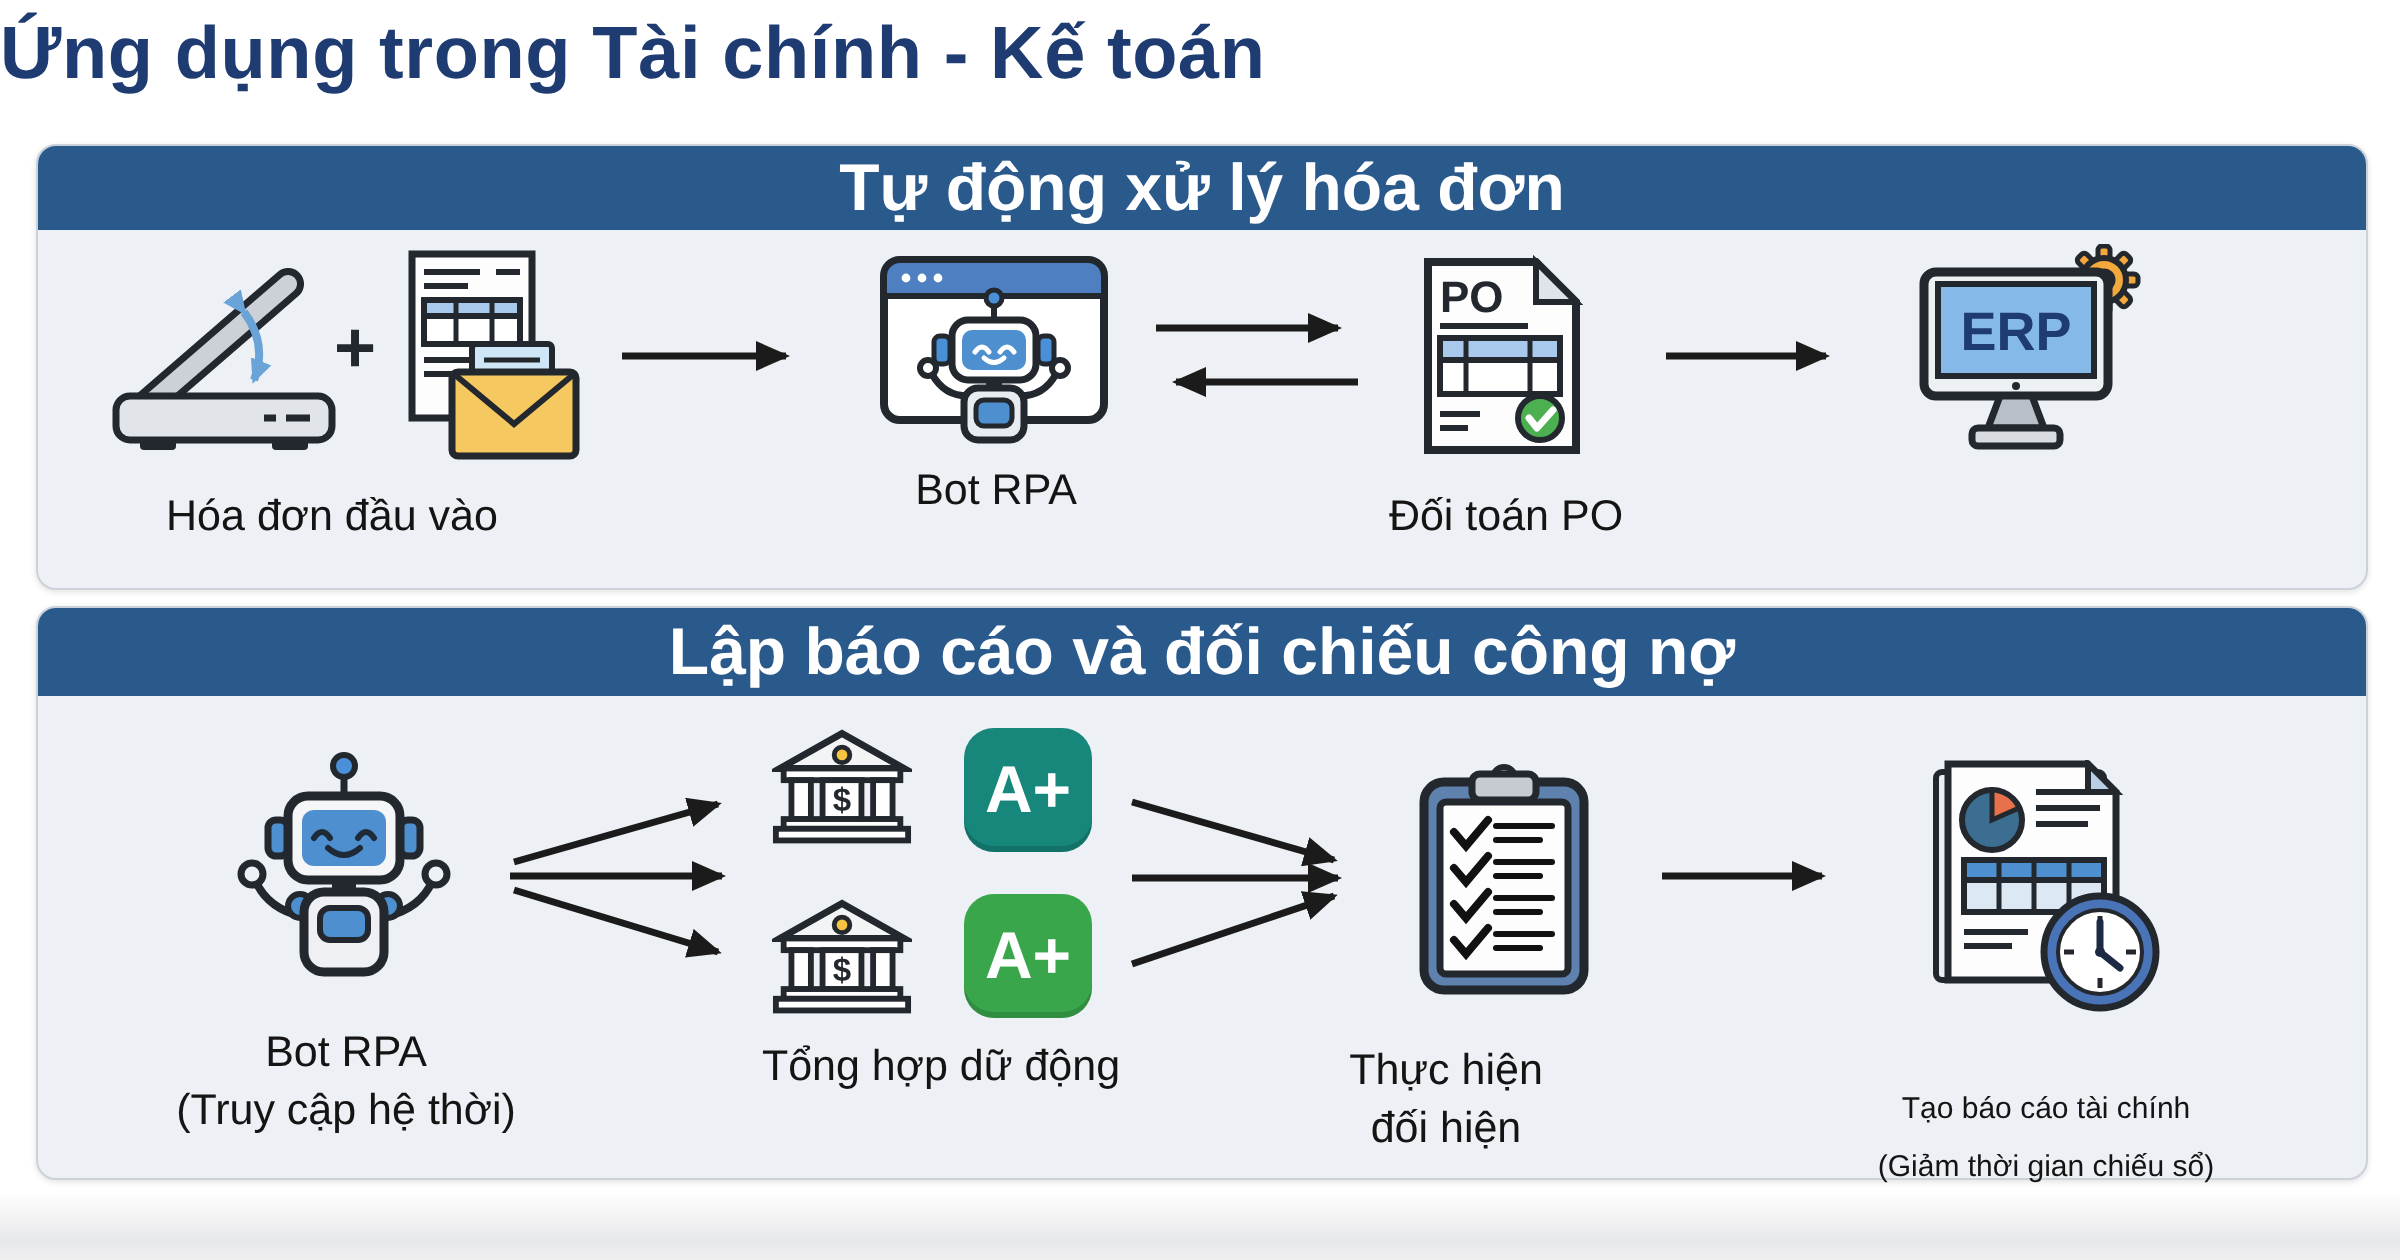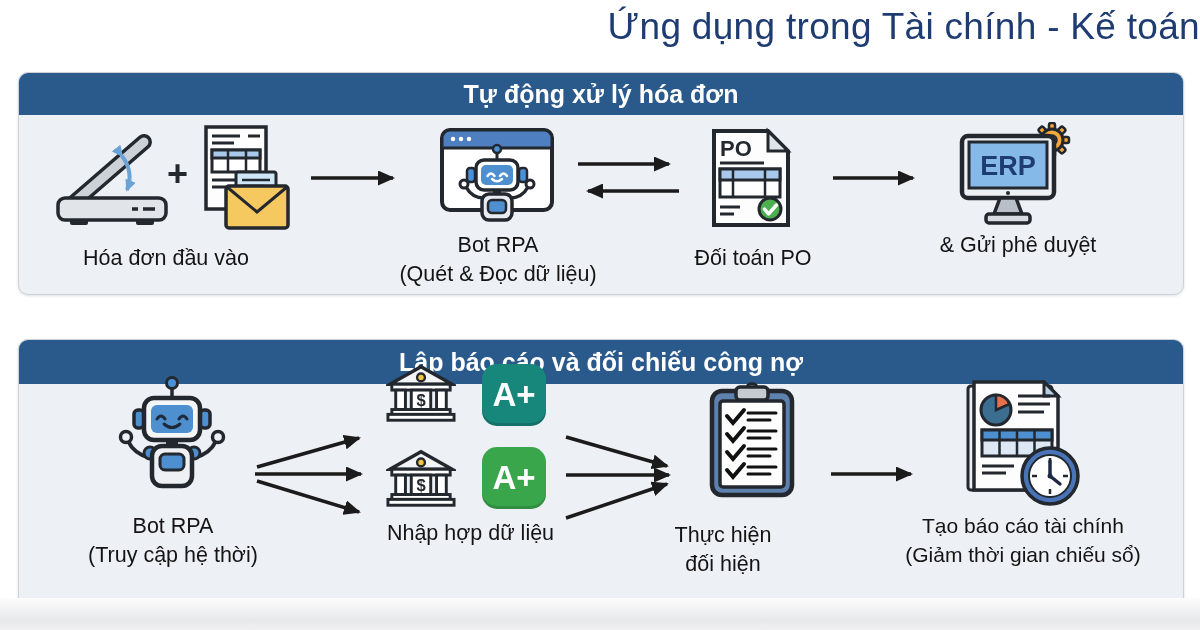--- a/index.html
+++ b/index.html
@@ -4,35 +4,35 @@
 <style>
   html,body{margin:0;padding:0;}
   body{
     width:1200px;height:630px;position:relative;overflow:hidden;
     background:#ffffff;
     font-family:"Liberation Sans",sans-serif;
     color:#111;
   }
   .abs{position:absolute;}
   .title{
-    top:6px;left:0;width:1200px;text-align:right;
-    font-size:37px;font-weight:normal;color:#1e3c72;letter-spacing:.3px;
+    top:6px;left:0;width:1200px;text-align:left;
+    font-size:37px;font-weight:bold;color:#1e3c72;letter-spacing:.3px;
   }
   .panel{
     left:18px;width:1164px;background:#edf0f4;
     border:1px solid #ccd2da;border-radius:10px;
     box-shadow:0 1px 3px rgba(0,0,0,.12);
   }
   #panel1{top:72px;height:221px;}
-  #panel2{top:303px;height:285px;margin-top:36px;}
+  #panel2{top:303px;height:285px;}
   .panel-header{
     position:absolute;top:0;left:0;right:0;height:42px;
     background:#2a598c;border-radius:9px 9px 0 0;
     display:flex;align-items:center;justify-content:center;
-    color:#fff;font-size:25px;font-weight:bold;
+    color:#fff;font-size:33px;font-weight:bold;
   }
   #panel2 .panel-header{height:44px;}
   .caption{
     text-align:center;font-size:21.5px;line-height:29px;color:#141414;
   }
   .caption div{white-space:nowrap;}
   .plus{
     font-size:36px;font-weight:bold;color:#23272e;line-height:36px;
   }
   .badge{
@@ -172,27 +172,25 @@
   <circle cx="50" cy="71" r="2" fill="#23272e"></circle>
   <polygon points="42,76 58,76 64,92 36,92" fill="#b9bfc7" stroke="#23272e" stroke-width="3.5"></polygon>
   <rect x="28" y="92" width="44" height="9" rx="3" fill="#d8dce1" stroke="#23272e" stroke-width="3.5"></rect>
 </svg>
 
 <div class="abs caption" style="left:66px;top:244px;width:200px">
   <div>Hóa đơn đầu vào</div>
 </div>
 <div class="abs caption" style="left:393px;top:231px;width:210px">
   <div>Bot RPA</div>
-  <div>(Quét &amp; Đọc dữ liệu)</div>
 </div>
 <div class="abs caption" style="left:653px;top:244px;width:200px">
   <div>Đối toán PO</div>
 </div>
 <div class="abs caption" style="left:913px;top:231px;width:210px">
-  <div>&amp; Gửi phê duyệt</div>
 </div>
 
 <div class="abs panel" id="panel2">
   <div class="panel-header">Lập báo cáo và đối chiếu công nợ</div>
 
   <svg class="arrow-layer" viewBox="0 0 1164 285">
     <defs>
       <marker id="ah2" markerUnits="userSpaceOnUse" markerWidth="17" markerHeight="15" refX="15" refY="7.5" orient="auto">
         <polygon points="0,0 17,7.5 0,15" fill="#1b1b1b"></polygon>
       </marker>
@@ -310,24 +308,24 @@
     <line x1="90" y1="96" x2="100" y2="104" stroke="#1e2a44" stroke-width="3.5" stroke-linecap="round"></line>
     <circle cx="90" cy="96" r="2.5" fill="#1e2a44"></circle>
   </g>
 </svg>
 
 <div class="abs caption" style="left:68px;top:512px;width:210px">
   <div>Bot RPA</div>
   <div>(Truy cập hệ thời)</div>
 </div>
 <div class="abs caption" style="left:363px;top:519px;width:215px">
-  <div>Nhập hợp dữ liệu</div>
+  <div>Tổng hợp dữ động</div>
 </div>
 <div class="abs caption" style="left:623px;top:521px;width:200px">
   <div>Thực hiện</div>
   <div>đối hiện</div>
 </div>
-<div class="abs caption" style="left:898px;top:511px;width:250px;font-size:21px">
+<div class="abs caption" style="left:898px;top:540px;width:250px;font-size:15px">
   <div>Tạo báo cáo tài chính</div>
   <div>(Giảm thời gian chiếu sổ)</div>
 </div>
 
 <div class="abs bottom-strip"></div>
 
 </body></html>

